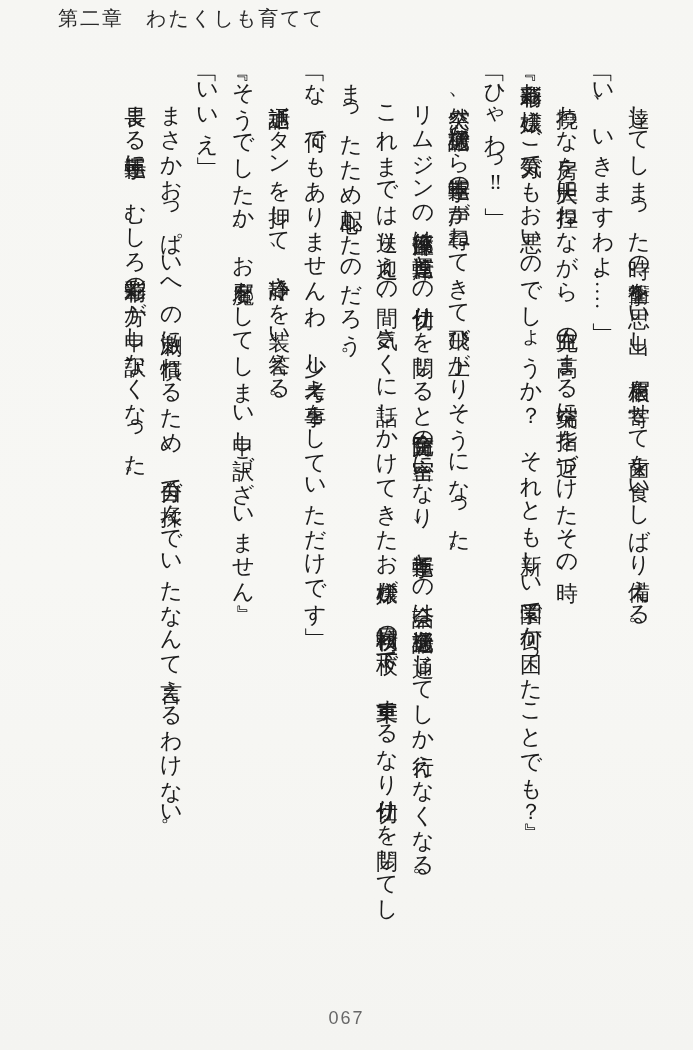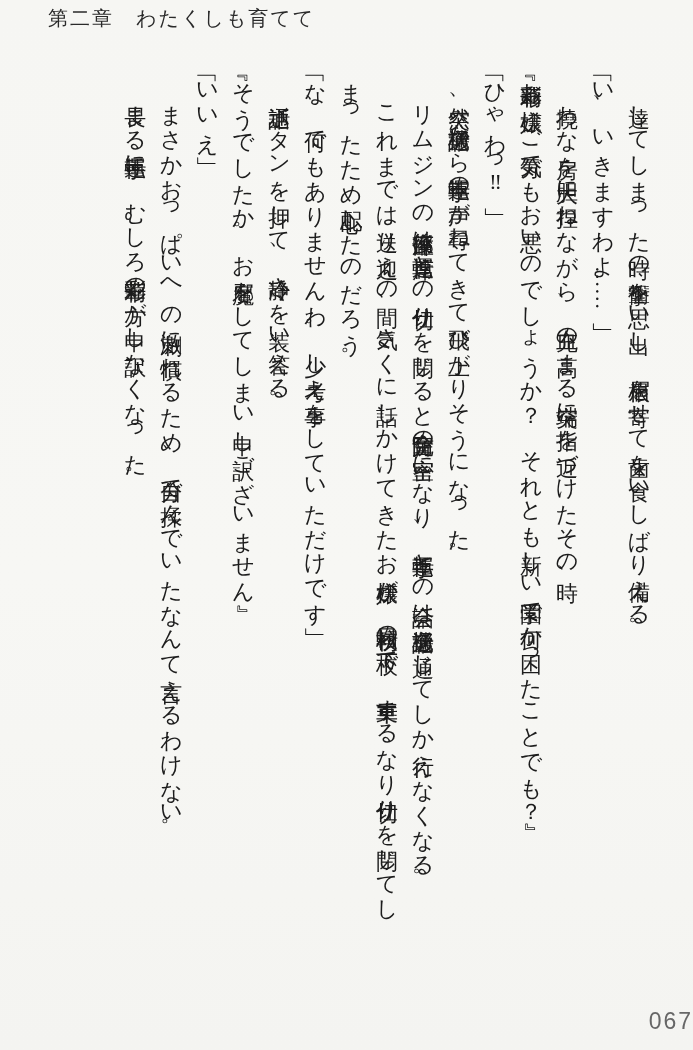--- a/index.html
+++ b/index.html
@@ -12,21 +12,21 @@
     position: relative;
     overflow: hidden;
     background: linear-gradient(180deg, #f6f6f3 0%, #f7f7f4 55%, #f4f4f1 100%);
     font-family: "Liberation Serif", serif;
     color: #1d1d1d;
   }
   
   .running-header {
     position: absolute;
     top: 5px;
-    left: 48px;
+    left: 58px;
     font-size: 20px;
     letter-spacing: 2px;
     color: #2a2a2a;
     white-space: pre;
   }
   
   .text-block {
     position: absolute;
     top: 68px;
     right: 36px;
@@ -42,23 +42,23 @@
     margin: 0;
     padding: 0;
     white-space: normal;
   }
   
   .page-number {
     position: absolute;
     top: 1008px;
     left: 0;
     width: 100%;
-    text-align: right;
+    text-align: center;
     font-family: "Liberation Sans", sans-serif;
-    font-size: 23px;
+    font-size: 18px;
     letter-spacing: 2px;
     color: #676767;
   }
 </style>
 </head>
 <body>
 
 <div>
 
   <div class="running-header">第二章　わたくしも育てて</div>

